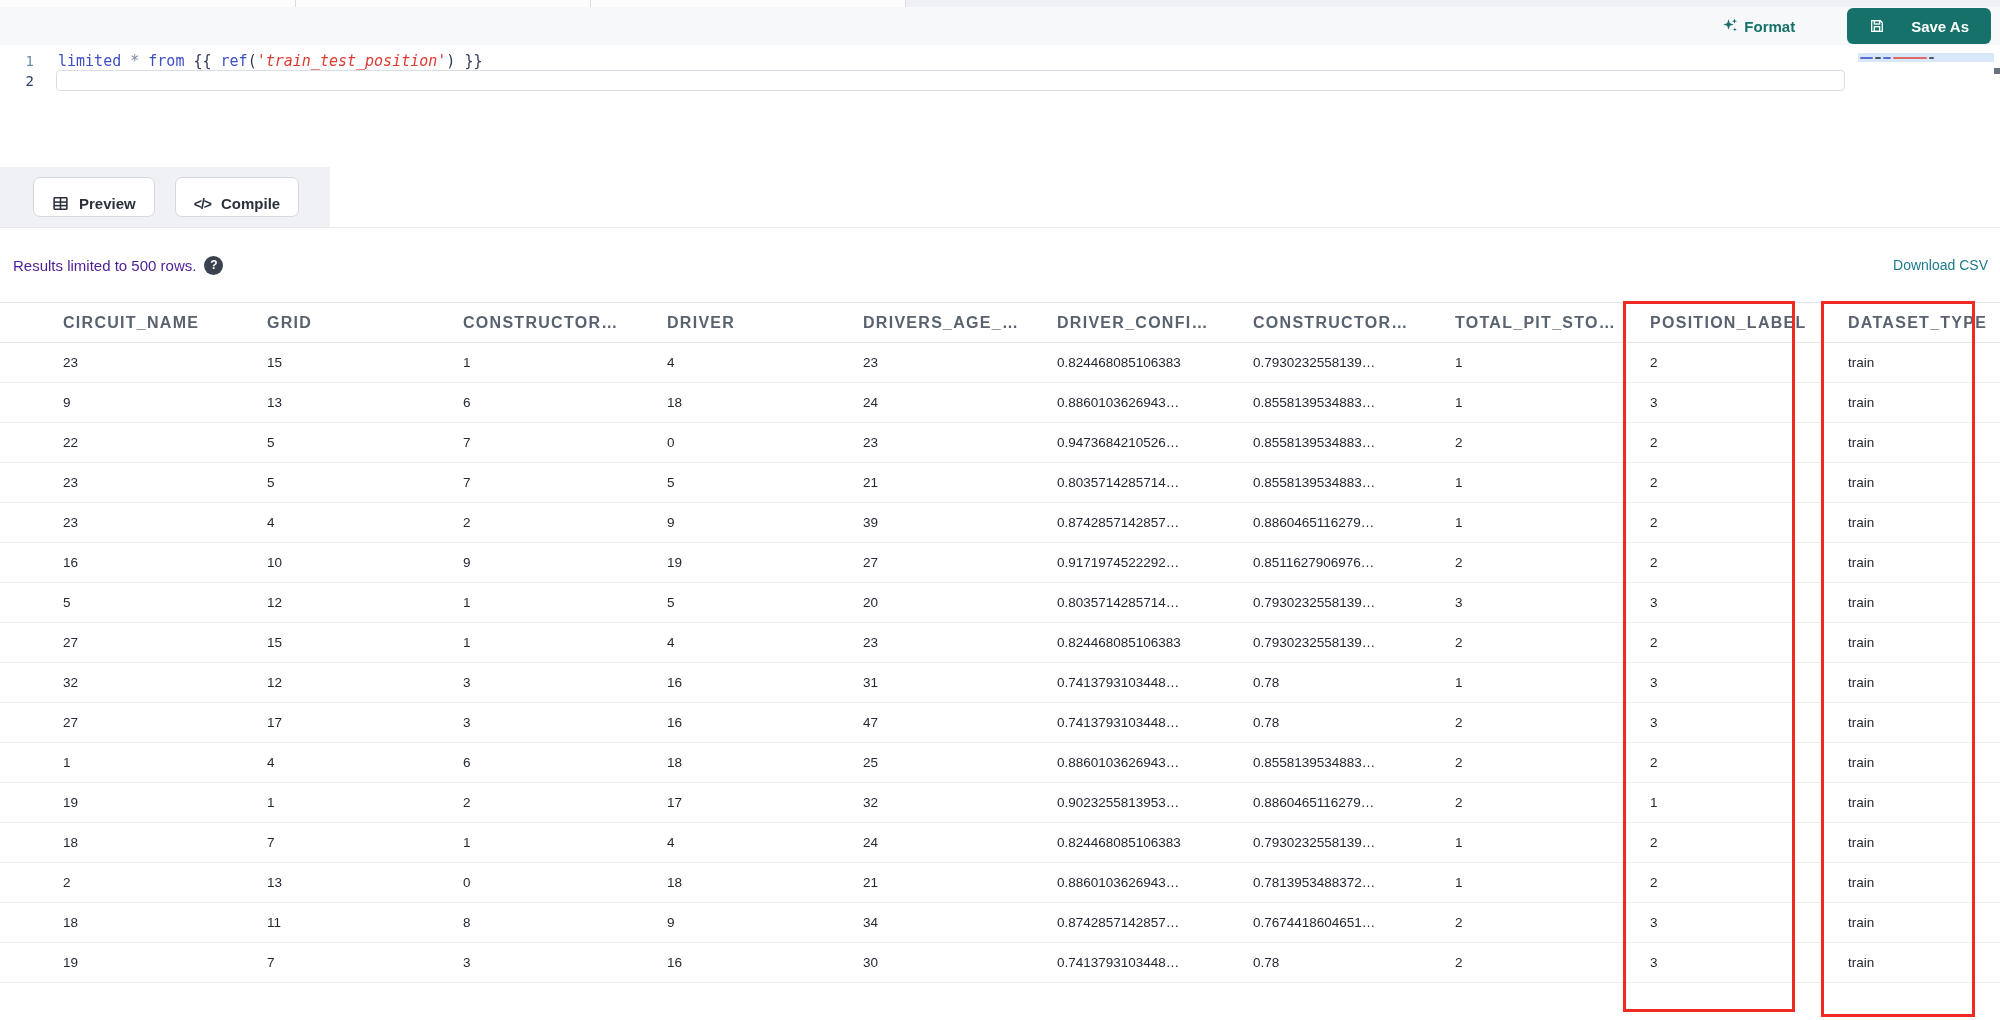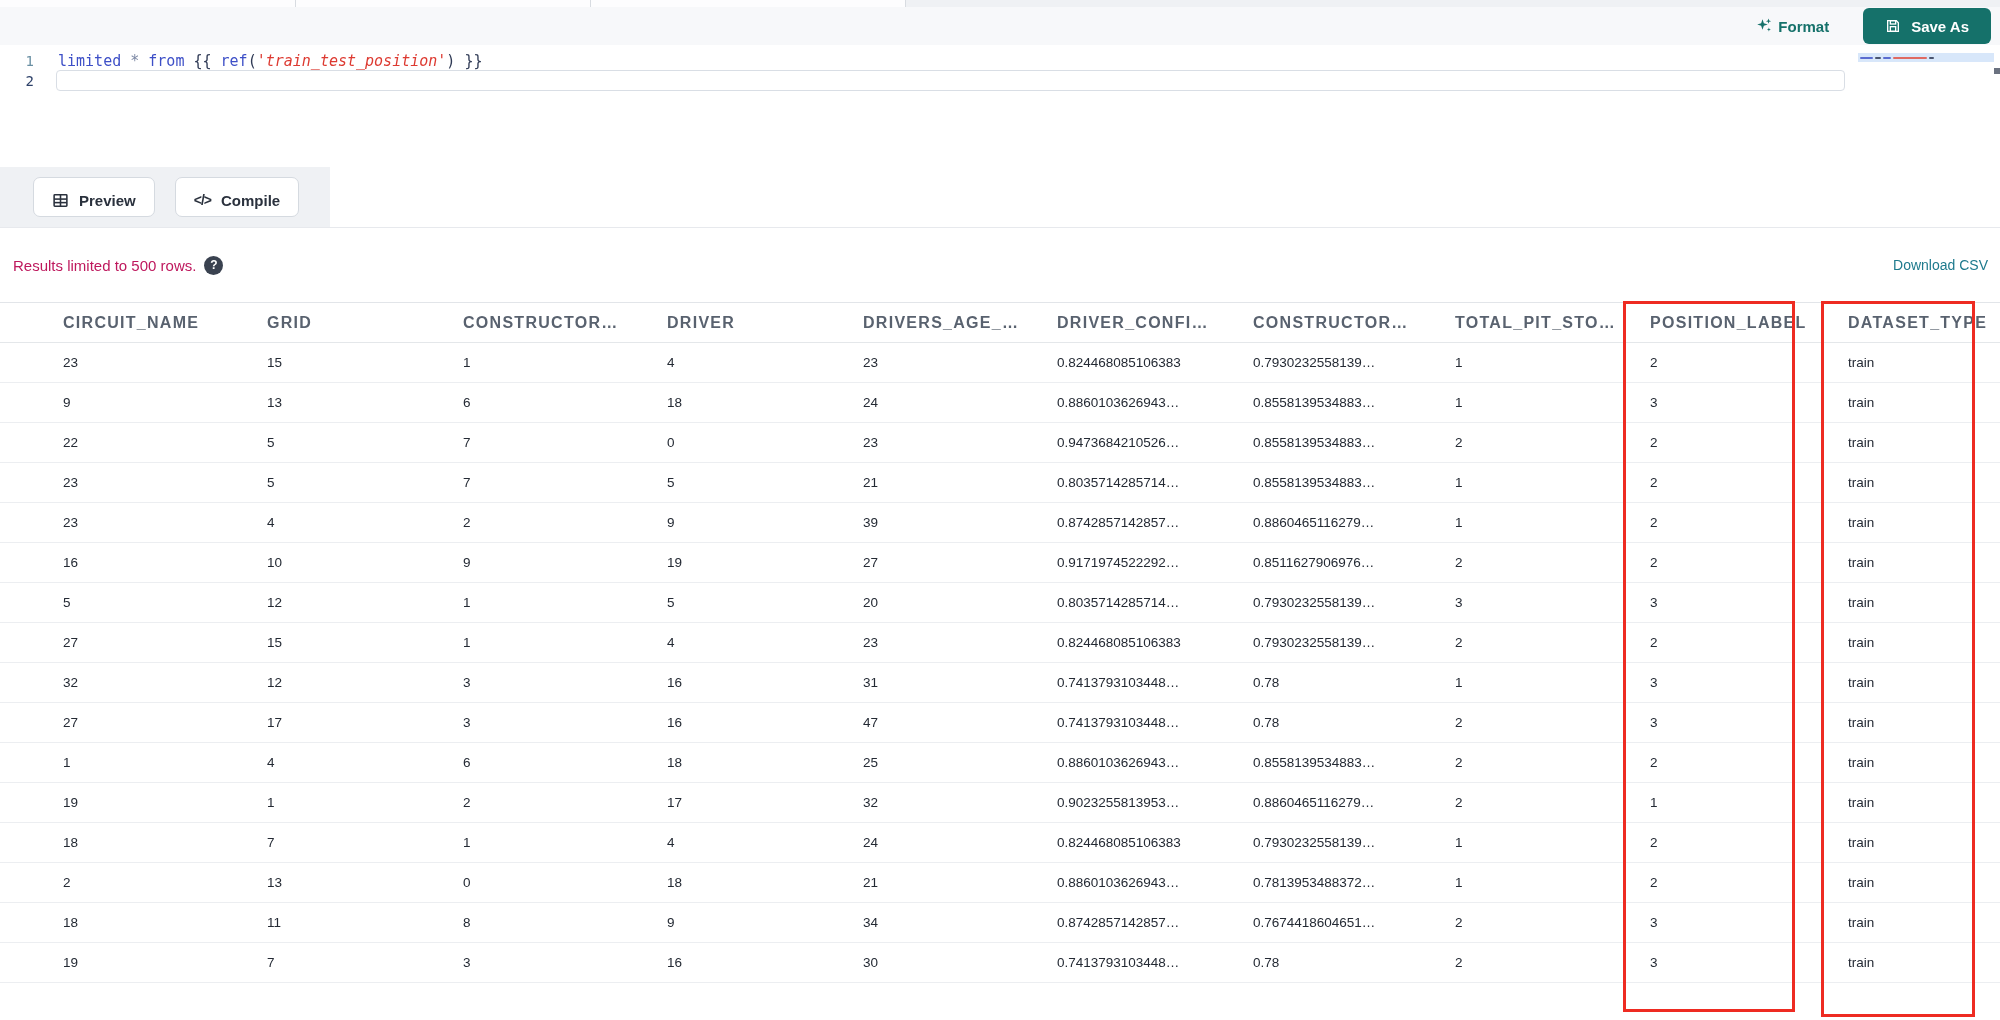--- a/index.html
+++ b/index.html
@@ -9,22 +9,22 @@
 
   
   .topstrip { position:absolute; left:0; top:0; width:2000px; height:7px;
               background:linear-gradient(to right,#fdfdfe 0,#fdfdfe 905px,#eff1f4 905px,#eff1f4 100%); }
   .topstrip .sep { position:absolute; top:0; width:1px; height:7px; background:#d8dce1; }
 
   
   .toolbar { position:absolute; left:0; top:7px; width:2000px; height:38px;
              background:#f7f8fa; display:flex; align-items:center; justify-content:flex-end; }
   .format-btn { display:flex; align-items:center; gap:5px; color:#15716a; font-size:15px;
-                font-weight:600; margin-right:34px; cursor:pointer; }
-  .saveas-btn { display:flex; align-items:center; gap:10px; background:#15716a; color:#fff;
+                font-weight:600; margin-right:52px; cursor:pointer; }
+  .saveas-btn { display:flex; align-items:center; gap:26px; background:#15716a; color:#fff;
                 font-size:15px; font-weight:600; border:none; border-radius:6px;
                 height:36px; padding:0 22px; margin-right:9px; cursor:pointer; }
 
   
   .editor { position:absolute; left:0; top:45px; width:2000px; height:122px; background:#fff;
             font-family:"DejaVu Sans Mono", monospace; font-size:15px; }
   .ed-row { position:absolute; left:0; height:20px; display:flex; align-items:center; width:1900px; }
   .ed-row.r1 { top:6px; }
   .ed-row.r2 { top:26px; }
   .gutter { width:34px; text-align:right; font-size:14px; flex:0 0 34px; }
@@ -45,33 +45,33 @@
   .mm-b2 { width:8px;  background:#5b6cd0; }
   .mm-s1 { width:34px; background:#e06a62; }
   .mm-d2 { width:5px;  background:#4a5570; }
   .scroll-marker { position:absolute; left:1994px; top:23px; width:6px; height:6px; background:#6b7280; }
 
   
   .actionbar { position:absolute; left:0; top:167px; width:2000px; height:61px;
                border-bottom:1px solid #e7e9ed; display:flex; }
   .left-panel { width:330px; height:100%; background:#eff1f4; display:flex; align-items:center;
                 padding-left:33px; gap:20px; flex:0 0 330px; }
-  .panel-btn { display:flex; align-items:flex-start; gap:10px; background:#fff; border:1px solid #d5dae0;
-               border-radius:7px; height:40px; padding:14px 18px; font-size:15px; font-weight:600;
+  .panel-btn { display:flex; align-items:flex-end; gap:10px; background:#fff; border:1px solid #d5dae0;
+               border-radius:7px; height:40px; padding:4px 18px; font-size:15px; font-weight:600;
                color:#2a313d; cursor:pointer; font-family:"Liberation Sans", sans-serif; }
   .compile-glyph { font-weight:700; font-size:14px; letter-spacing:-1px; color:#2a313d; }
   .tabs { display:flex; margin-left:18px; }
   .tab { display:flex; align-items:center; justify-content:center; padding:0 18px; font-size:15px;
          color:#3a424f; cursor:pointer; border-bottom:3px solid transparent; }
   .tab.active { color:#222933; border-bottom-color:#69727f; font-weight:400; }
 
   
   .infobar { position:absolute; left:0; top:228px; width:2000px; height:74px; background:#fff;
              display:flex; align-items:center; padding:0 12px 0 13px; }
-  .limit-text { font-size:15px; color:#be185d; }
+  .limit-text { font-size:15px; color:#4c1d95; }
   .help-icon { display:inline-flex; align-items:center; justify-content:center; width:19px; height:19px;
                border-radius:50%; background:#3a4250; color:#fff; font-size:12px; font-weight:700;
                margin-left:8px; cursor:pointer; }
   .dl-link { margin-left:auto; color:#1e7a8d; font-size:14px; cursor:pointer; }
 
   
   .tablewrap { position:absolute; left:0; top:302px; width:2000px; height:718px; overflow:hidden; }
   table { border-collapse:collapse; table-layout:fixed; width:2000px; }
   thead tr { height:40px; }
   tbody tr { height:40px; }

